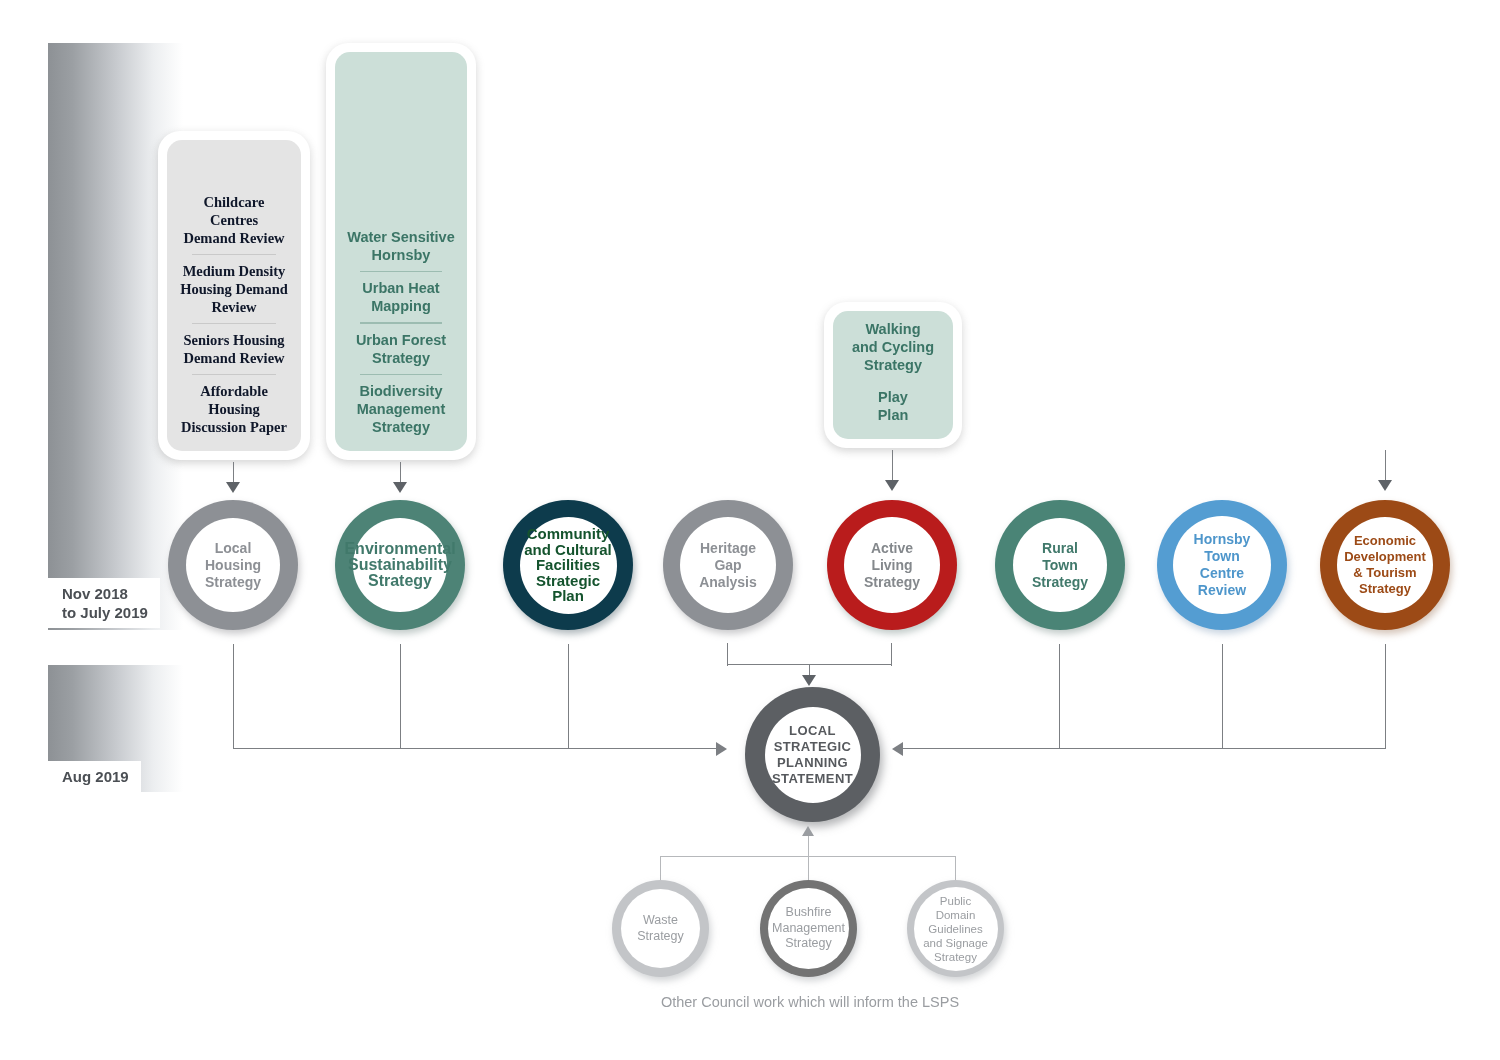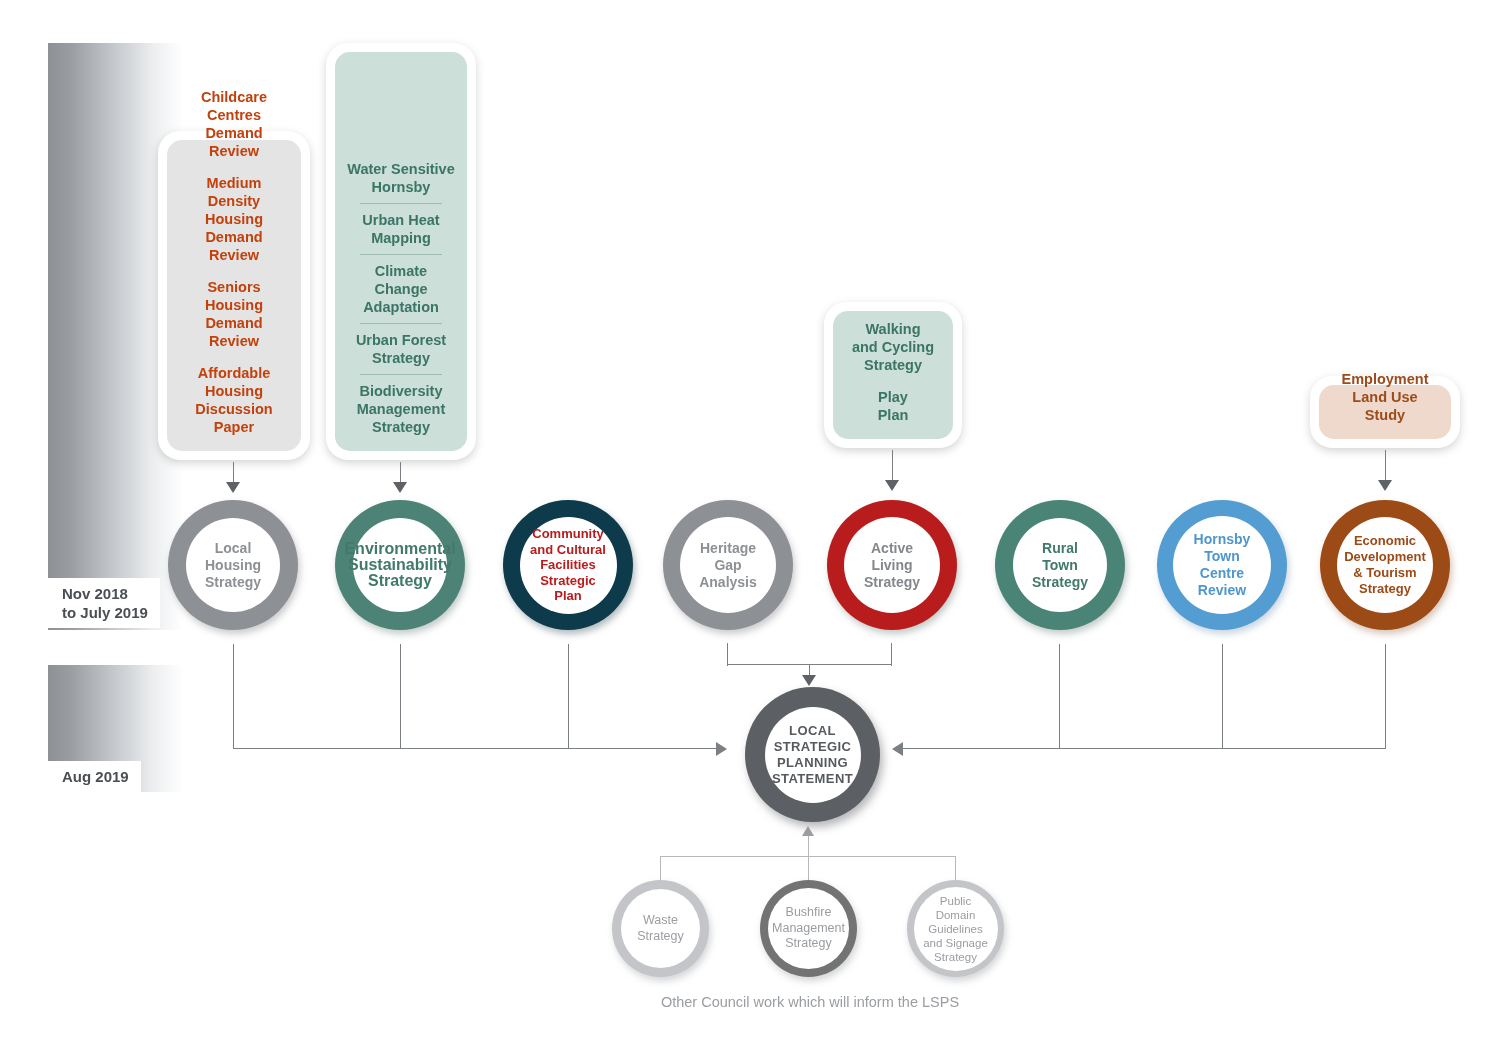--- a/index.html
+++ b/index.html
@@ -14,21 +14,21 @@
   
   .groupwrap{position:absolute;background:#ffffff;border-radius:22px;
              box-shadow:0 3px 9px rgba(120,120,120,.32);padding:9px;box-sizing:border-box;}
   .groupinner{border-radius:15px;width:100%;height:100%;box-sizing:border-box;
               display:flex;flex-direction:column;justify-content:flex-end;align-items:center;
               padding:8px 10px;}
   .gitem{font-weight:bold;font-size:14.5px;line-height:18px;text-align:center;white-space:pre-line;
          padding:7px 2px;width:100%;box-sizing:border-box;}
   .gsep{width:74%;height:1px;background:rgba(120,130,128,.45);}
   .grey-box .groupinner{background:#e4e4e4;}
-  .grey-box .gitem{color:#c2410c;}
+  .grey-box .gitem{color:#0f172a;font-family:Liberation Serif, serif;}
   .grey-box .gsep{background:#c9c9c9;}
   .green-box .groupinner{background:#ccdfd8;}
   .green-box .gitem{color:#3b7566;}
   .green-box .gsep{background:#9cbcb1;}
   .peach-box .groupinner{background:#eed9cc;}
   .peach-box .gitem{color:#9d4b1b;}
 
   
   .ring{position:absolute;border-radius:50%;display:flex;align-items:center;justify-content:center;
         box-sizing:border-box;}
@@ -82,22 +82,20 @@
   </div>
 
   <div class="groupwrap green-box" style="left:326px;top:43px;width:150px;height:417px;">
     <div class="groupinner">
       <div class="gitem">Water Sensitive
 Hornsby</div>
       <div class="gsep"></div>
       <div class="gitem">Urban Heat
 Mapping</div>
       <div class="gsep"></div>
-      <div class="gitem">Climate Change
-Adaptation</div>
       <div class="gsep"></div>
       <div class="gitem">Urban Forest
 Strategy</div>
       <div class="gsep"></div>
       <div class="gitem">Biodiversity
 Management
 Strategy</div>
     </div>
   </div>
 
@@ -105,27 +103,20 @@
     <div class="groupinner">
       <div class="gitem">Walking
 and Cycling
 Strategy</div>
       <div class="gsep"></div>
       <div class="gitem">Play
 Plan</div>
     </div>
   </div>
 
-  <div class="groupwrap peach-box" style="left:1310px;top:376px;width:150px;height:72px;">
-    <div class="groupinner">
-      <div class="gitem">Employment
-Land Use
-Study</div>
-    </div>
-  </div>
 
   <div class="ln v" style="left:233px;top:462px;height:22px;"></div>
   <div class="arrow arr-down" style="left:226px;top:482px;"></div>
 
   <div class="ln v" style="left:400px;top:462px;height:22px;"></div>
   <div class="arrow arr-down" style="left:393px;top:482px;"></div>
 
   <div class="ln v" style="left:892px;top:450px;height:32px;"></div>
   <div class="arrow arr-down" style="left:885px;top:480px;"></div>
 
@@ -143,21 +134,21 @@
   <div class="ring" style="left:335px;top:500px;width:130px;height:130px;background:#4d8376;box-shadow:2px 4px 7px rgba(120,140,135,.45);">
     <div class="hole" style="width:94px;height:94px;">
       <div class="lbl" style="color:#41796b;font-size:16px;line-height:16px;">Environmental
 Sustainability
 Strategy</div>
     </div>
   </div>
 
   <div class="ring" style="left:503px;top:500px;width:130px;height:130px;background:#0d3b4c;box-shadow:2px 4px 7px rgba(60,80,90,.4);">
     <div class="hole" style="width:97px;height:97px;">
-      <div class="lbl" style="color:#b91c1c;font-size:13px;line-height:15.5px;">Community
+      <div class="lbl" style="color:#14532d;font-size:15px;line-height:15.5px;">Community
 and Cultural
 Facilities
 Strategic
 Plan</div>
     </div>
   </div>
 
   <div class="ring" style="left:663px;top:500px;width:130px;height:130px;background:#8d9095;box-shadow:2px 4px 7px rgba(140,140,145,.45);">
     <div class="hole" style="width:96px;height:96px;">
       <div class="lbl" style="color:#8d9095;">Heritage

